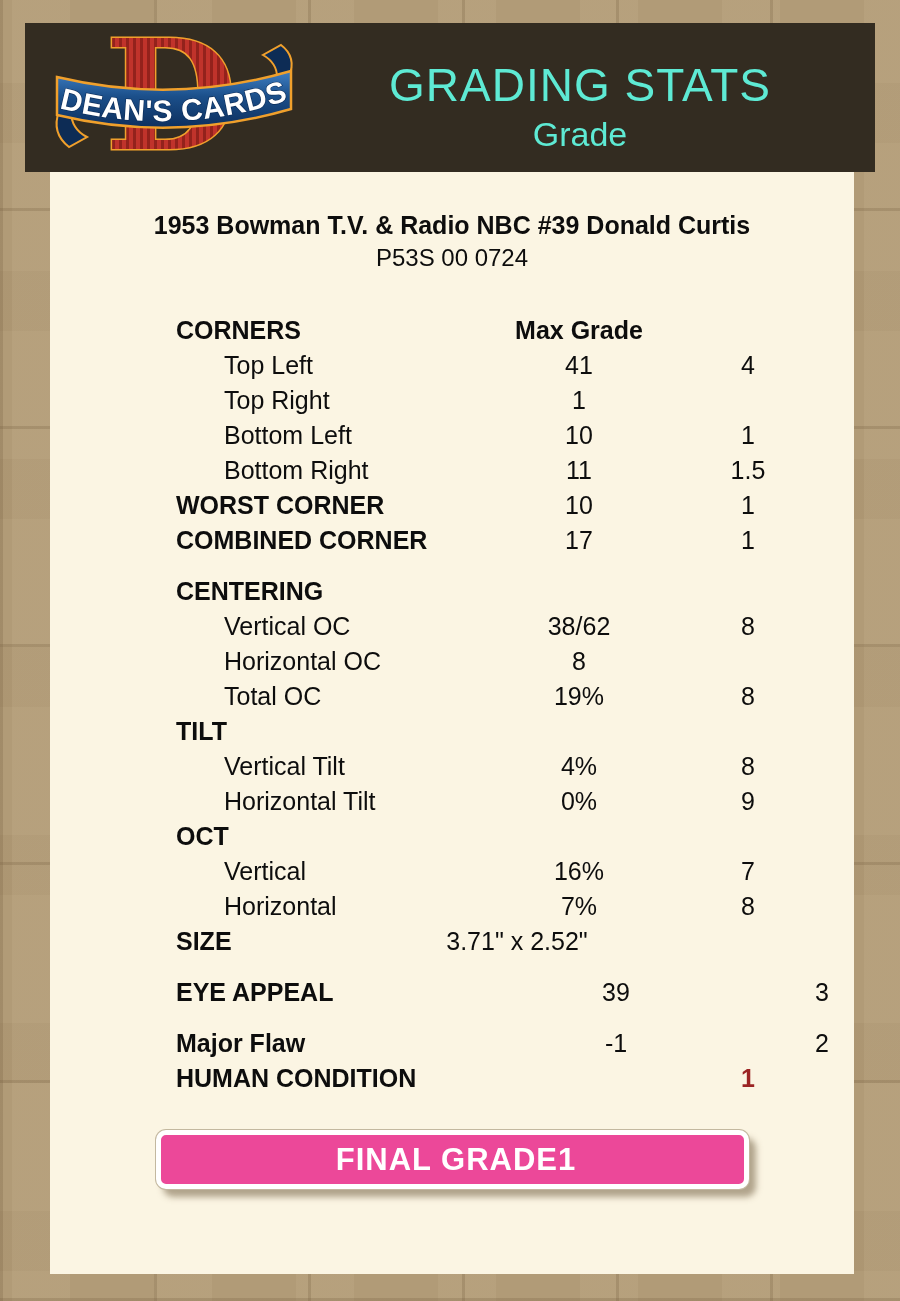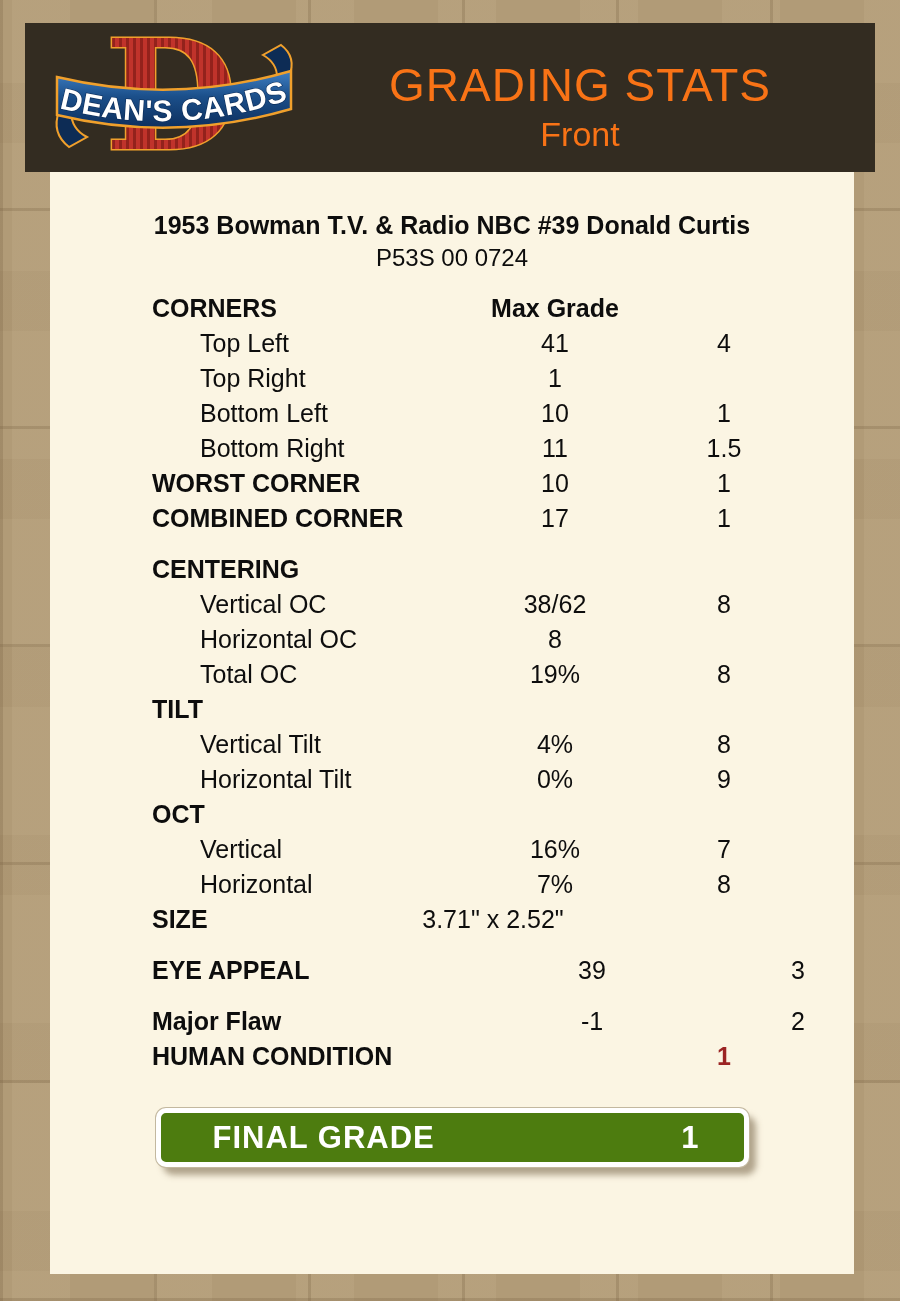--- a/index.html
+++ b/index.html
@@ -9,44 +9,44 @@
     background-image:
       repeating-linear-gradient(90deg, rgba(122,99,68,.28) 0 3px, rgba(0,0,0,0) 3px 154px),
       repeating-linear-gradient(0deg, rgba(122,99,68,.28) 0 3px, rgba(0,0,0,0) 3px 218px),
       repeating-linear-gradient(90deg, rgba(210,190,155,.16) 12px 70px, rgba(0,0,0,0) 70px 154px),
       repeating-linear-gradient(0deg, rgba(140,115,80,.12) 30px 90px, rgba(0,0,0,0) 90px 218px);
   }
   
   .banner{position:absolute;left:25px;top:23px;width:850px;height:149px;background:#332c21;display:flex;}
   .logo-wrap{flex:0 0 260px;position:relative;}
   .logo-wrap svg{position:absolute;left:24px;top:2px;}
-  .banner-text{flex:1;text-align:center;padding-top:36px;color:#f97316;}
+  .banner-text{flex:1;text-align:center;padding-top:36px;color:#5eead4;}
   .banner-title{font-size:46px;line-height:52px;letter-spacing:1px;}
   .banner-subtitle{font-size:34px;line-height:46px;}
   
   .panel{position:absolute;left:50px;top:172px;width:804px;height:1102px;background:#fbf5e3;color:#0d0d0d;}
   .card-title{padding-top:38px;text-align:center;font-size:25px;font-weight:bold;line-height:30px;}
   .card-serial{text-align:center;font-size:24px;line-height:36px;}
   
-  .stats-table{margin-top:15px;}
+  .stats-table{margin-top:37px;padding-left:24px;}
   .row{display:grid;grid-template-columns:385px 240px 98px;height:35px;line-height:35px;font-size:25px;}
   .cell{white-space:nowrap;}
   .cell-label{padding-left:102px;}
   .indent .cell-label{padding-left:150px;}
   .section .cell-label{font-weight:bold;}
   .table-header .cell{font-weight:bold;}
   .cell-value,.cell-max{text-align:center;}
   .gap-before{margin-top:16px;gap:37px;}
   .size-row .cell-value{position:relative;left:-62px;}
   .max-red .cell-max{color:#9b2424;font-weight:bold;}
   
-  .final-grade{margin:34px auto 0 auto;width:487px;height:49px;background:#4d7c0f;
+  .final-grade{margin:34px auto 0 auto;width:487px;height:49px;background:#ec4899;
     border:5px solid #ffffff;border-radius:10px;
     box-shadow:0 0 0 1px #c3b89f, 7px 8px 6px rgba(104,84,54,.5);
-    display:flex;align-items:center;justify-content:space-between;
+    display:flex;align-items:center;justify-content:center;
     padding:0 44px 0 52px;box-sizing:content-box;
     color:#ffffff;font-size:31px;font-weight:bold;letter-spacing:1px;}
 </style>
 </head>
 <body>
 
 <div class="page">
 
   <header class="banner">
     <div class="logo-wrap">
@@ -70,21 +70,21 @@
 
         <path d="M 8,52 Q 125,80 242,46 L 242,84 Q 125,118 8,90 Z" fill="url(#rib)" stroke="#f0a02c" stroke-width="2.5"></path>
         <path id="ribcurve" d="M 14,84 Q 125,112 236,76" fill="none"></path>
         <text font-family="'Liberation Sans',sans-serif" font-weight="bold" font-size="30" fill="#ffffff" stroke="#0b2b57" stroke-width="1.2" paint-order="stroke" letter-spacing="0.5">
           <textPath href="#ribcurve" startOffset="50%" text-anchor="middle">DEAN'S CARDS</textPath>
         </text>
       </svg>
     </div>
     <div class="banner-text">
       <div class="banner-title">GRADING STATS</div>
-      <div class="banner-subtitle">Front</div>
+      <div class="banner-subtitle">Grade</div>
     </div>
   </header>
 
   <main class="panel">
     <div class="card-title">1953 Bowman T.V. &amp; Radio NBC #39 Donald Curtis</div>
     <div class="card-serial">P53S 00 0724</div>
 
     <div class="stats-table">
   <div class="row table-header">
     <span class="cell cell-label">CORNERS</span>

